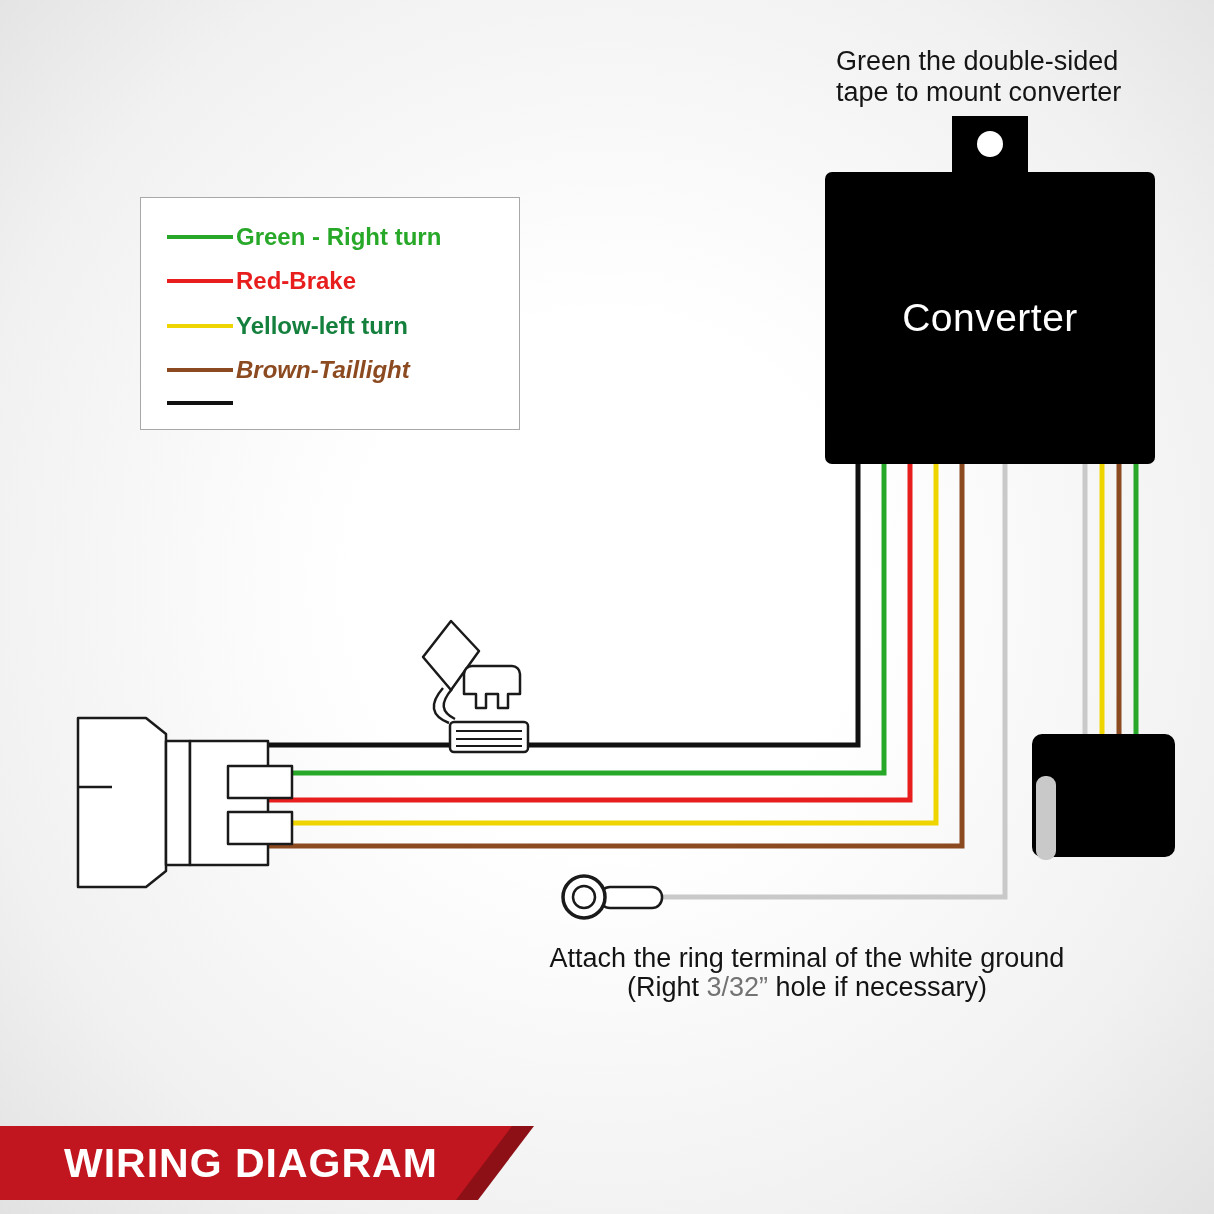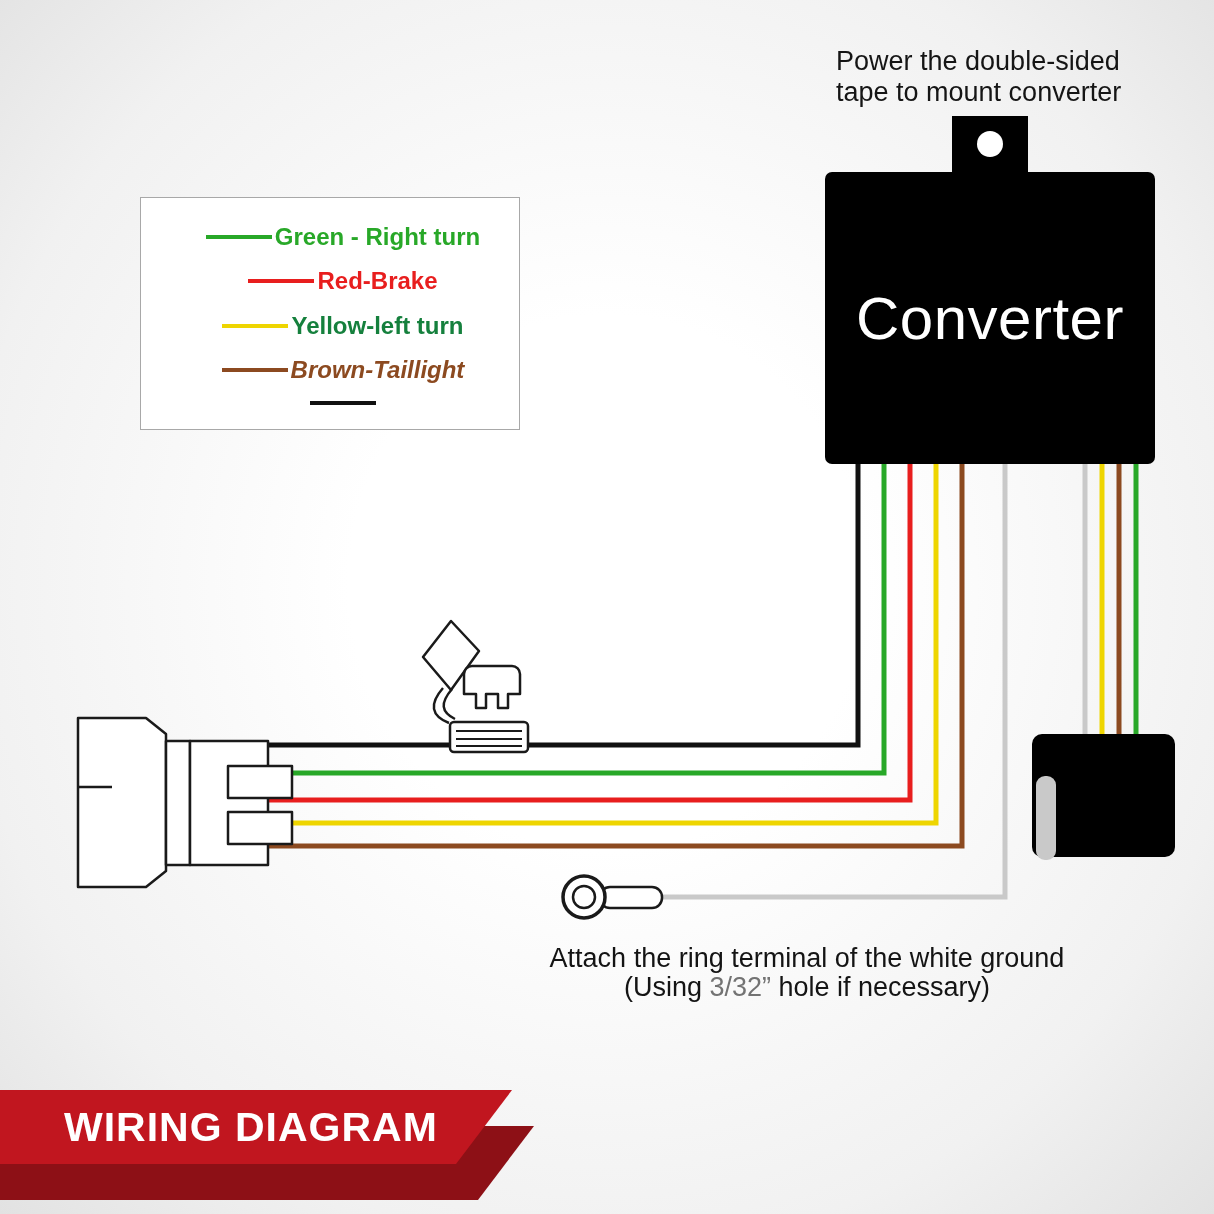--- a/index.html
+++ b/index.html
@@ -9,43 +9,43 @@
     background: radial-gradient(ellipse at 50% 48%, #ffffff 30%, #f1f1f1 75%, #e2e2e2 100%);
     position:relative; overflow:hidden; color:#161616;
   }
   .diagram-svg { position:absolute; left:0; top:0; }
 
   .top-note { position:absolute; left:836px; top:46px; font-size:27px; line-height:31px; color:#151515; }
 
   .converter-label {
     position:absolute; left:825px; top:172px; width:330px; height:292px;
     display:flex; align-items:center; justify-content:center;
-    color:#ffffff; font-size:60px; font-weight:400; letter-spacing:0.5px;
+    color:#ffffff; font-size:39px; font-weight:400; letter-spacing:0.5px;
   }
 
   .legend {
     position:absolute; left:140px; top:197px; width:380px; height:233px;
     background:#ffffff; border:1px solid #a8a8a8;
     display:flex; flex-direction:column; justify-content:space-evenly; padding:8px 0;
   }
-  .legend-row { display:flex; align-items:center; gap:3px; padding-left:26px;justify-content:center; }
+  .legend-row { display:flex; align-items:center; gap:3px; padding-left:26px; }
   .legend-swatch { width:66px; height:4px; flex:0 0 auto; }
   .legend-label { font-size:24px; font-weight:bold; white-space:nowrap; }
 
   .bottom-note {
     position:absolute; left:516px; top:944px; width:582px;
     text-align:center; font-size:27px; line-height:28.5px; color:#141414;
   }
 
   .banner-edge {
     position:absolute; left:0; top:1126px; width:534px; height:74px;
     clip-path:polygon(0 0, 534px 0, 478px 74px, 0 74px);
   }
   .banner {
-    position:absolute; left:0; top:1090px; width:512px; height:74px;
+    position:absolute; left:0; top:1126px; width:512px; height:74px;
     clip-path:polygon(0 0, 512px 0, 456px 74px, 0 74px);
     display:flex; align-items:center; padding-left:64px;
     color:#ffffff; font-size:41px; font-weight:bold; letter-spacing:1px; white-space:nowrap;
   }
 </style>
 </head>
 <body>
 
 <svg class="diagram-svg" width="1214" height="1214" viewBox="0 0 1214 1214">
 
@@ -94,21 +94,21 @@
     <rect x="600" y="887" width="62" height="21" rx="10" stroke-width="2.5"></rect>
     <circle cx="584" cy="897" r="21" stroke-width="3.5"></circle>
     <circle cx="584" cy="897" r="11" stroke-width="2.5"></circle>
   </g>
 
   <rect x="1032" y="734" width="143" height="123" rx="10" fill="#000000"></rect>
   <rect x="1036" y="776" width="20" height="84" rx="9" fill="#c9c9c9"></rect>
 </svg>
 
 <div class="top-note">
-  <div>Power the double-sided</div>
+  <div>Green the double-sided</div>
   <div>tape to mount converter</div>
 </div>
 
 <div class="converter-label">Converter</div>
 
 <div class="legend">
   <div class="legend-row">
     <span class="legend-swatch" style="background: rgb(40, 168, 40);"></span>
     <span class="legend-label" style="color: rgb(40, 168, 40);">Green - Right turn</span>
   </div>
@@ -124,19 +124,19 @@
     <span class="legend-swatch" style="background: rgb(140, 74, 32);"></span>
     <span class="legend-label" style="color: rgb(140, 74, 32); font-style: italic;">Brown-Taillight</span>
   </div>
   <div class="legend-row">
     <span class="legend-swatch" style="background: rgb(17, 17, 17);"></span>
   </div>
 </div>
 
 <div class="bottom-note">
   <div>Attach the ring terminal of the white ground</div>
-  <div><span>(Using </span><span style="color: #737373;">3/32”</span><span> hole if necessary)</span></div>
+  <div><span>(Right </span><span style="color: #737373;">3/32”</span><span> hole if necessary)</span></div>
 </div>
 
 <div class="banner-edge" style="background: rgb(141, 16, 22);"></div>
 <div class="banner" style="background: rgb(193, 22, 31);">
   <span>WIRING DIAGRAM</span>
 </div>
 
 </body></html>

